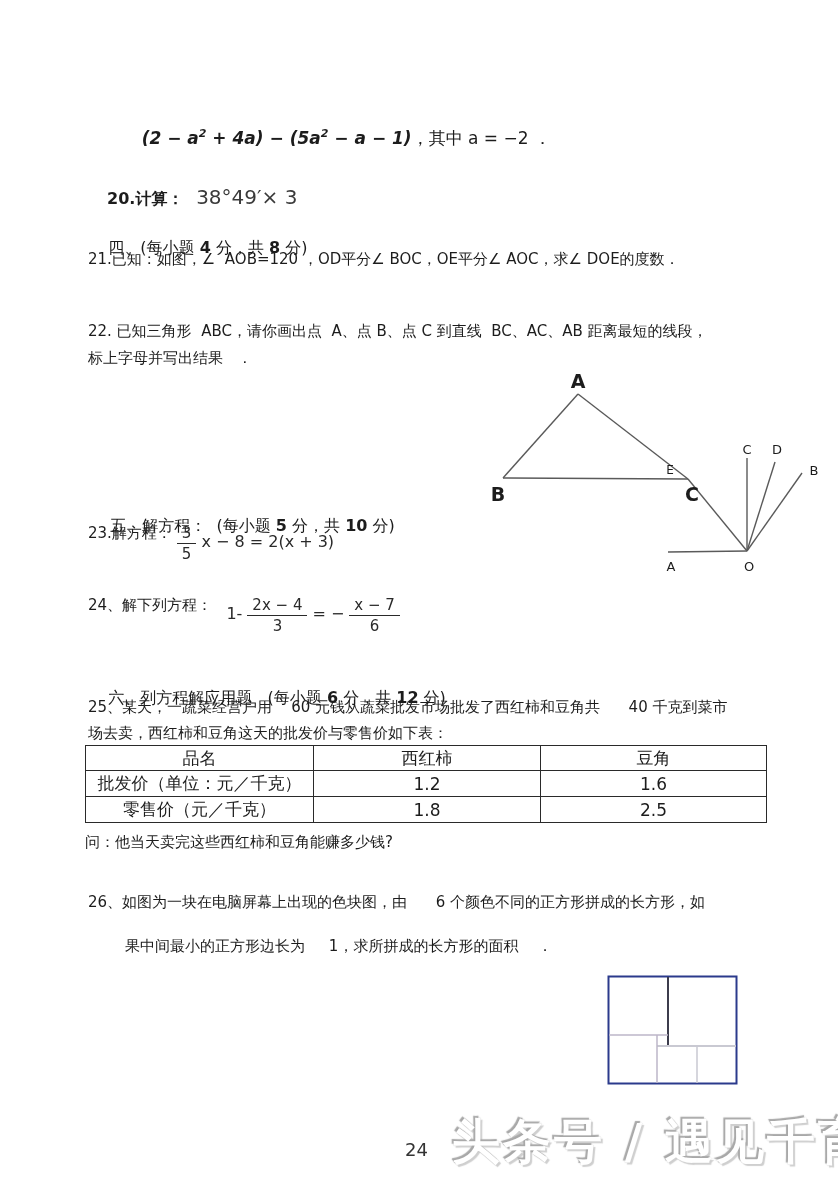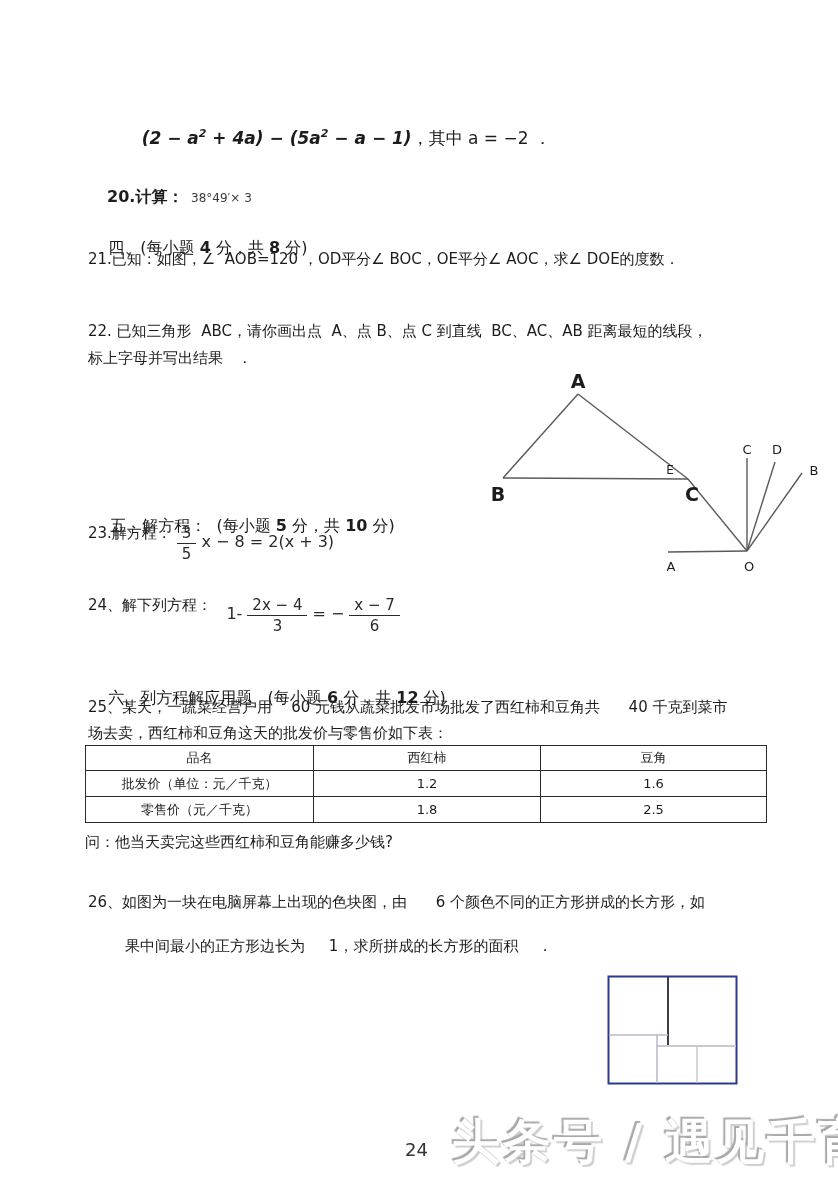--- a/index.html
+++ b/index.html
@@ -11,30 +11,30 @@
     color:#1c1c1c;
     overflow:hidden;
   }
   .line{position:absolute;white-space:pre;font-size:15px;line-height:20px;color:#1c1c1c;}
   .heading{font-size:16px;}
   .heading .num{font-weight:bold;}
   .formula{font-size:17px;}
   .formula .bold{font-weight:bold;font-style:italic;}
   .formula sup{font-size:11px;}
   .q20-label{font-weight:bold;font-size:16px;}
-  .q20-expr{font-size:12px;color:#3a3a3a;}
+  .q20-expr{font-size:20px;color:#3a3a3a;}
   .mathrow{position:absolute;display:flex;align-items:flex-start;white-space:pre;font-size:15px;}
   .frac{display:inline-flex;flex-direction:column;align-items:center;margin:0 5px;font-size:15px;color:#2a2a2a;}
   .frac .fnum{display:block;padding:0 5px 1px 5px;border-bottom:1px solid #2a2a2a;text-align:center;}
   .frac .fden{display:block;padding-top:1px;text-align:center;}
   .mexpr{color:#2a2a2a;font-size:16px;margin-top:8px;}
   table.price{
     position:absolute;left:85px;top:745px;width:681px;
     border-collapse:collapse;table-layout:fixed;
-    font-size:13px;color:#1c1c1c;
+    font-size:17px;color:#1c1c1c;
   }
   table.price td{border:1px solid #2a2a2a;text-align:center;padding:0;height:25px;}
   table.price tr.hdr td{height:24px;}
   .figure-svg{position:absolute;}
   .fig-label{fill:#1c1c1c;}
   .footer-page{position:absolute;left:405px;top:1139px;font-size:18px;color:#333;}
   .watermark{
     position:absolute;left:452px;top:1110px;
     font-size:48px;font-weight:bold;letter-spacing:3px;white-space:nowrap;
     color:#ffffff;

